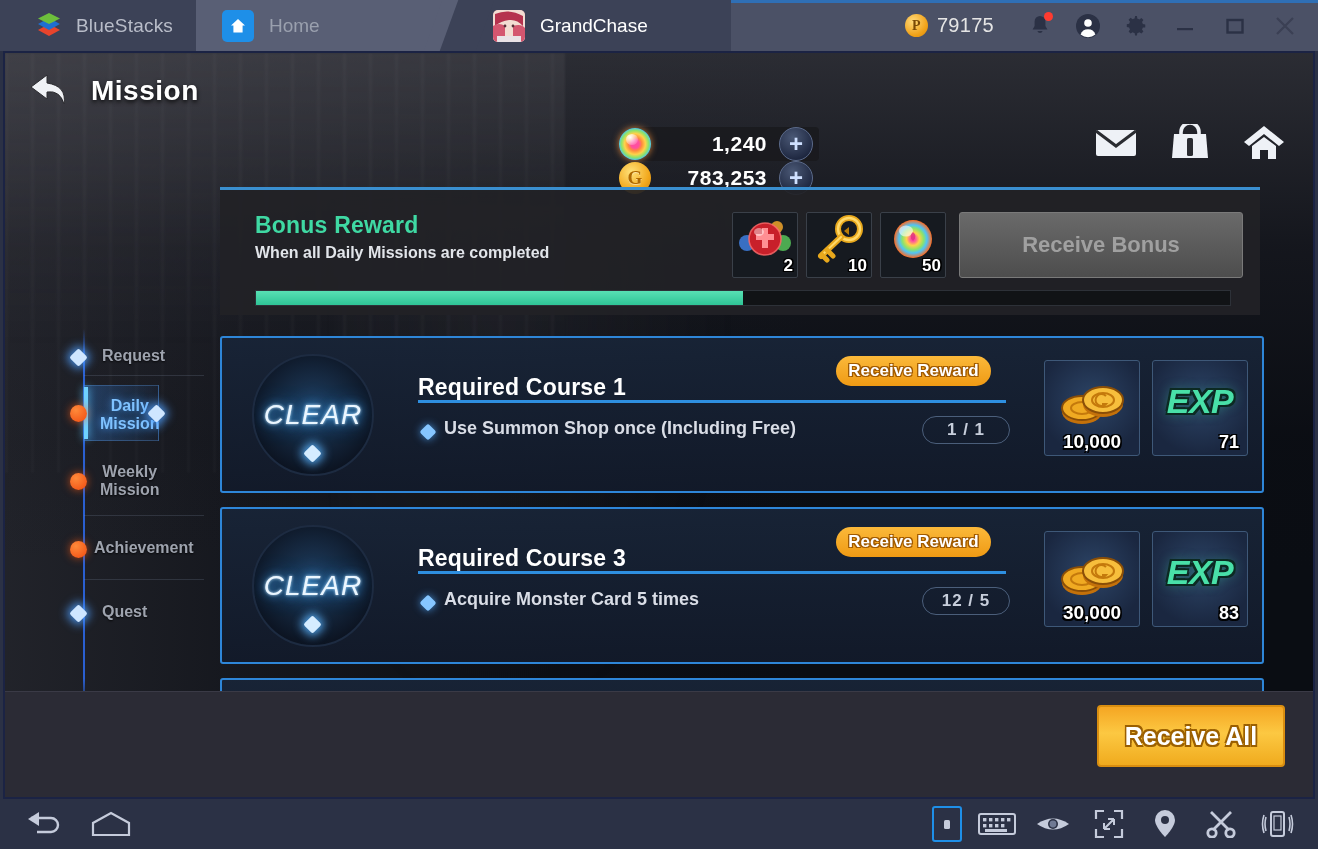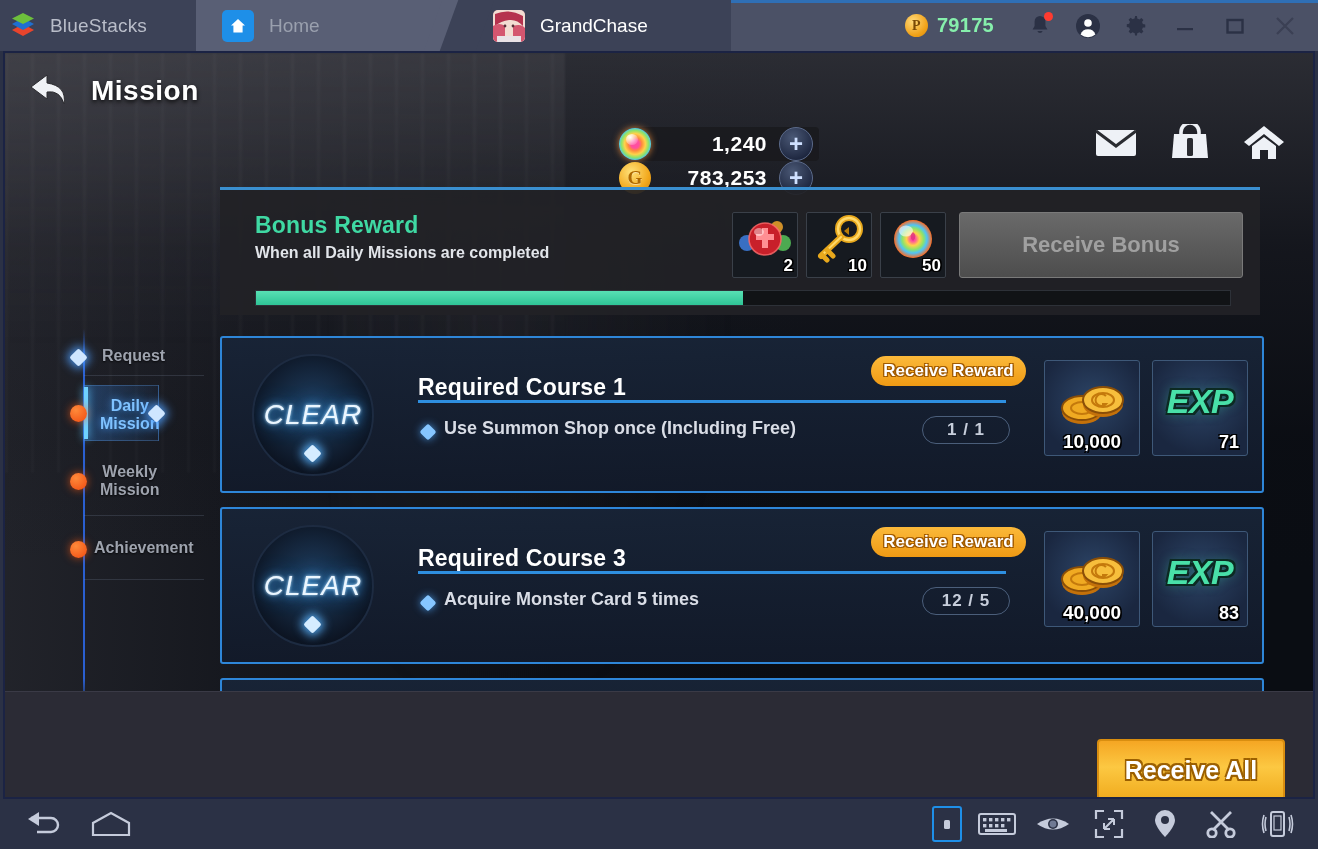--- a/index.html
+++ b/index.html
@@ -13,21 +13,21 @@
   
   .bs-topbar {
     position: absolute; left: 0; top: 0; width: 1318px; height: 51px;
     background: #4b5166;
     display: flex; align-items: center;
   }
   .bs-topbar-line { position:absolute; left:0; top:0; width:1318px; height:3px; background:#2f6fb5; }
   .bs-brand {
     width: 196px; height: 51px;
     background: #3c4257;
-    display: flex; align-items: center; padding-left: 8px; gap: 12px;
+    display: flex; align-items: center; padding-left: 34px; gap: 12px;
     position: relative;
   }
   .bs-logo { width: 30px; height: 26px; position: relative; flex: 0 0 auto; }
   .bs-brand-text { color: #b9bdc9; font-size: 19px; letter-spacing: .2px; }
 
   .bs-tab {
     height: 51px; display: flex; align-items: center; gap: 15px;
     padding: 0 30px 0 26px; position: relative;
   }
   .bs-tab.home { background: #595f75; width: 255px; }
@@ -49,21 +49,21 @@
   .bs-topbar-right {
     margin-left: auto; display: flex; align-items: center; gap: 0; padding-right: 8px;
   }
   .bs-points { display:flex; align-items:center; gap: 9px; margin-right: 22px; }
   .bs-points-coin {
     width: 23px; height: 23px; border-radius: 50%;
     background: radial-gradient(circle at 35% 32%, #ffd97a, #f0a117 65%, #d88509);
     color:#7a4a06; font-size:14px; font-weight:bold; display:flex; align-items:center; justify-content:center;
     font-family:"Liberation Serif", serif;
   }
-  .bs-points-val { color:#86efac; font-size:20px; font-weight:bold; letter-spacing:.3px;}
+  .bs-points-val { color:#e5e5e5; font-size:20px; font-weight:normal; letter-spacing:.3px;}
   .bs-icon-btn {
     width: 48px; height: 51px; display:flex; align-items:center; justify-content:center;
     position: relative; cursor: default;
   }
   .notif-dot { position:absolute; top:12px; right:11px; width:9px; height:9px; border-radius:50%; background:#ff3b30; }
   .bs-win-btn { width: 50px; height: 51px; display:flex; align-items:center; justify-content:center; }
 
   
   .game-frame {
     position: absolute; left: 3px; top: 51px; width: 1312px; height: 748px;
@@ -215,21 +215,21 @@
   .card-rule { position:absolute; left:196px; top:62px; width:588px; height:3px; background:#2e8fe0; }
   .card-obj-dot { position:absolute; left:200px; top:88px; width:12px; height:12px; background:#86c6ff; transform:rotate(45deg); border-radius:2px; box-shadow:0 0 8px rgba(80,170,255,.85); }
   .card-obj { position:absolute; left:222px; top:80px; color:#d9dde6; font-size:18px; font-weight:bold; }
   .card-count {
     position:absolute; left:700px; top:78px; width:88px; height:28px;
     border:1px solid rgba(130,160,200,.5); border-radius:14px;
     display:flex; align-items:center; justify-content:center;
     color:#c7cedb; font-size:17px; font-weight:bold; letter-spacing:1px;
   }
   .receive-reward-btn {
-    position:absolute; left:649px; top:18px; width:155px; height:30px;
+    position:absolute; left:614px; top:18px; width:155px; height:30px;
     background: linear-gradient(180deg,#fbb93a,#ef9a14);
     border-radius:15px;
     display:flex; align-items:center; justify-content:center;
     color:#ffffff; font-size:17px; font-weight:bold;
     text-shadow:-1.2px -1.2px 0 #a05a00, 1.2px -1.2px 0 #a05a00, -1.2px 1.2px 0 #a05a00, 1.2px 1.2px 0 #a05a00;
   }
   .card-rewards { position:absolute; right:14px; top:22px; display:flex; gap:12px; }
   .rw-box {
     width:96px; height:96px; border-radius:3px;
     background: radial-gradient(circle at 50% 42%, #2c4466, #1a2740 75%);
@@ -261,21 +261,20 @@
     background:#2b2b35;
     border-top:1px solid #3a3a46;
   }
   .receive-all-btn {
     position:absolute; right:28px; top:13px; width:188px; height:62px;
     background: linear-gradient(180deg,#f5a623 0%, #fcc842 45%, #f0ab1e 100%);
     border:2px solid #d98e10; border-radius:4px;
     display:flex; align-items:center; justify-content:center;
     color:#ffffff; font-size:25px; font-weight:bold;
     text-shadow:-1.6px -1.6px 0 #9b5f00, 1.6px -1.6px 0 #9b5f00, -1.6px 1.6px 0 #9b5f00, 1.6px 1.6px 0 #9b5f00;
-    margin-top:34px;
   }
 
   
   .bs-bottombar {
     position:absolute; left:0; bottom:0; width:1318px; height:50px;
     background:#2b3145;
     display:flex; align-items:center;
   }
   .bb-left { display:flex; align-items:center; gap:24px; padding-left:24px; }
   .bb-right { margin-left:auto; display:flex; align-items:center; gap:14px; padding-right:20px; }
@@ -442,20 +441,24 @@
 Mission</span>
     </div>
     <div class="side-divider" style="top:186px"></div>
 
     <div class="side-item" style="top:192px">
       <span class="side-marker dot-orange" style="left:64px;top:20px"></span>
       <span class="side-label" style="left:88px;top:18px">Achievement</span>
     </div>
     <div class="side-divider" style="top:250px"></div>
 
+    <div class="side-item" style="top:256px">
+      <span class="side-marker diamond-blue" style="left:66px;top:22px"></span>
+      <span class="side-label" style="left:96px;top:18px">Quest</span>
+    </div>
   </div>
 
   <div class="content">
 
     <div class="bonus-panel">
       <div class="bonus-title">Bonus Reward</div>
       <div class="bonus-sub">When all Daily Missions are completed</div>
 
       <div class="bonus-items">
         <div class="reward-slot">
@@ -567,21 +570,21 @@
               <svg width="72" height="52" viewBox="0 0 72 52">
                 <ellipse cx="26" cy="34" rx="20" ry="12" fill="#c4710a"></ellipse>
                 <ellipse cx="26" cy="30" rx="20" ry="12" fill="#f0aa22" stroke="#8a4e07" stroke-width="2"></ellipse>
                 <ellipse cx="26" cy="30" rx="11" ry="6" fill="none" stroke="#c4790c" stroke-width="2"></ellipse>
                 <ellipse cx="47" cy="26" rx="20" ry="13" fill="#c4710a"></ellipse>
                 <ellipse cx="47" cy="22" rx="20" ry="13" fill="#f7be3c" stroke="#8a4e07" stroke-width="2"></ellipse>
                 <ellipse cx="47" cy="22" rx="11" ry="7" fill="none" stroke="#c4790c" stroke-width="2"></ellipse>
                 <path d="M50 18 a6 6 0 1 0 0 8 h-4" fill="none" stroke="#c4790c" stroke-width="2"></path>
               </svg>
             </span>
-            <span class="rw-amount">40,000</span>
+            <span class="rw-amount">30,000</span>
           </div>
           <div class="rw-box">
             <span class="exp-text">EXP</span>
             <span class="rw-amount right">83</span>
           </div>
         </div>
       </div>
 
       <div class="card">
         <div class="card-clear" style="background:radial-gradient(circle at 50% 45%, rgba(60,60,70,.45), rgba(14,18,28,.95) 72%);">

